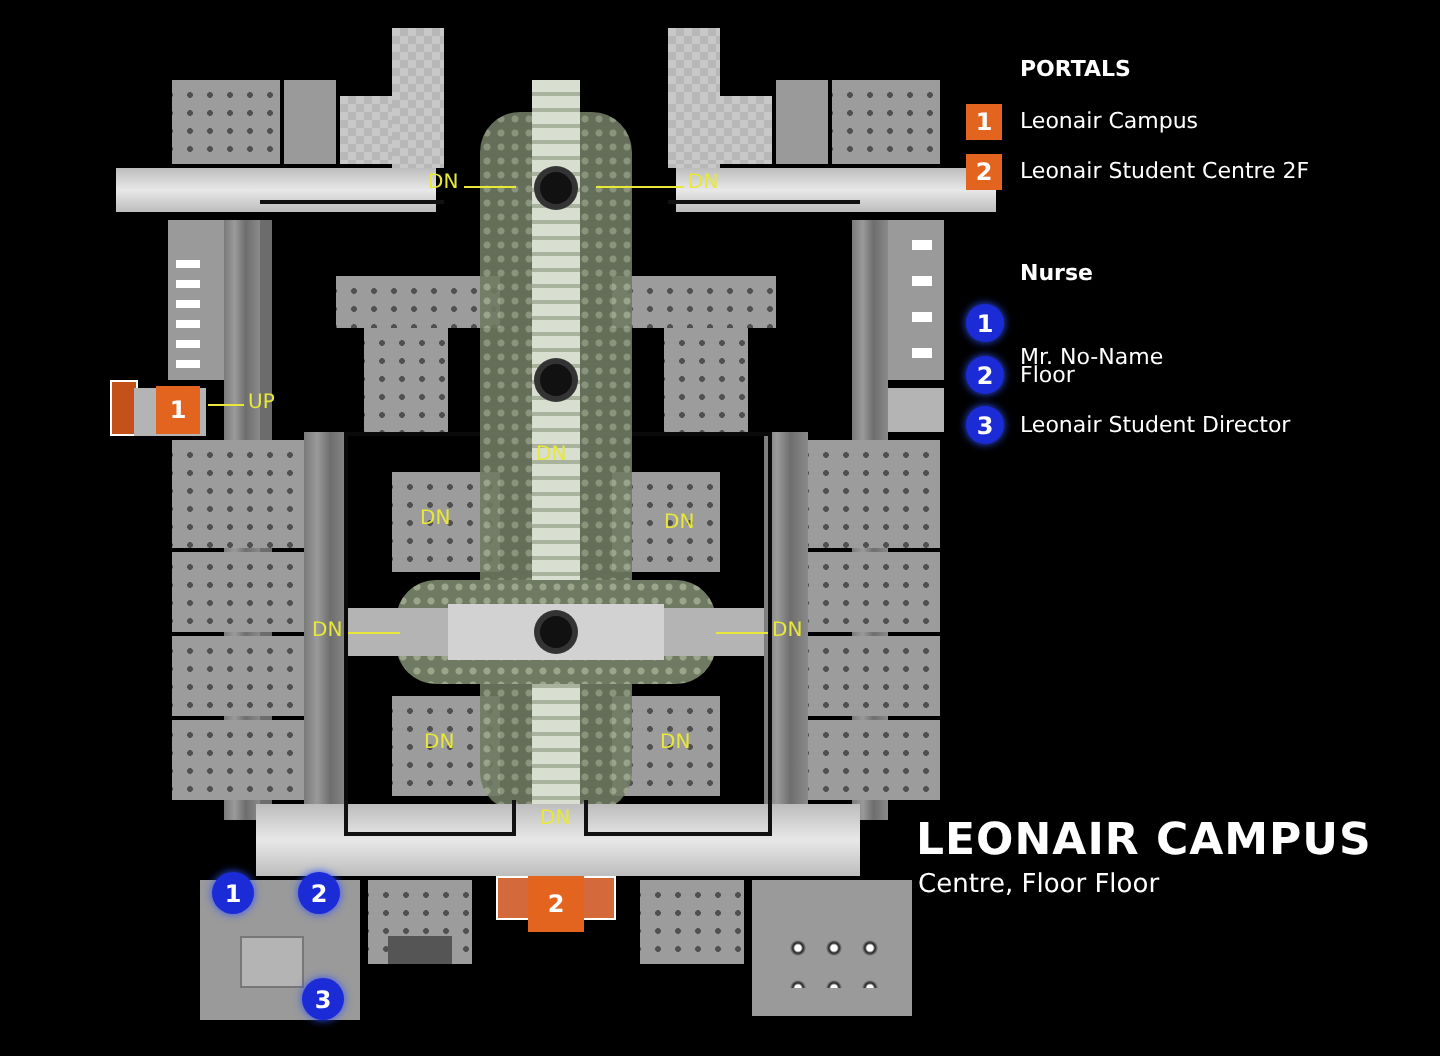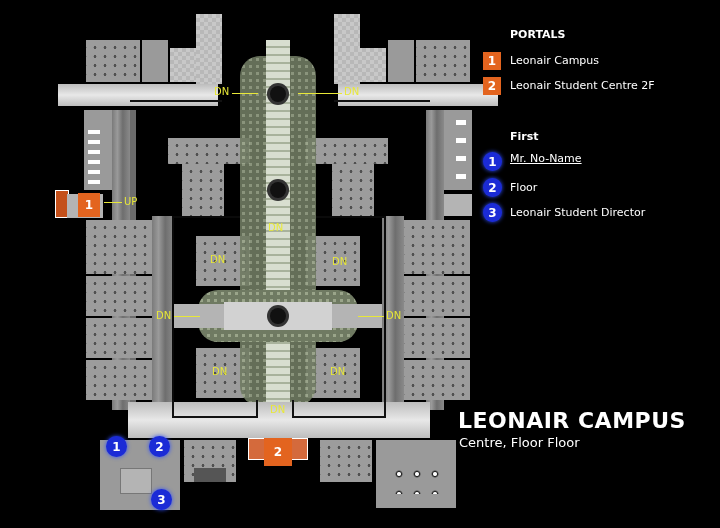--- a/index.html
+++ b/index.html
@@ -144,25 +144,25 @@
 
   <div class="abs" style="left:3px;top:26px;">
     <div class="abs portal leg-portal" style="left:0;top:0;">1</div>
     <div class="abs legend-text" style="left:27px;top:2px;white-space:nowrap;">Leonair Campus</div>
   </div>
   <div class="abs" style="left:3px;top:51px;">
     <div class="abs portal leg-portal" style="left:0;top:0;">2</div>
     <div class="abs legend-text" style="left:27px;top:2px;white-space:nowrap;">Leonair Student Centre 2F</div>
   </div>
 
-  <div class="abs legend-head" style="left:30px;top:104px;">First</div>
+  <div class="abs legend-head" style="left:30px;top:104px;">Nurse</div>
 
   <div class="abs" style="left:3px;top:126px;">
     <div class="abs npc leg-npc" style="left:0;top:0;">1</div>
-    <div class="abs legend-text" style="left:27px;top:0;white-space:nowrap;text-decoration:underline;">Mr. No-Name</div>
+    <div class="abs legend-text" style="left:27px;top:20px;white-space:nowrap;">Mr. No-Name</div>
   </div>
   <div class="abs" style="left:3px;top:152px;">
     <div class="abs npc leg-npc" style="left:0;top:0;">2</div>
     <div class="abs legend-text" style="left:27px;top:3px;white-space:nowrap;">Floor</div>
   </div>
   <div class="abs" style="left:3px;top:177px;">
     <div class="abs npc leg-npc" style="left:0;top:0;">3</div>
     <div class="abs legend-text" style="left:27px;top:3px;white-space:nowrap;">Leonair Student Director</div>
   </div>
 </div>

